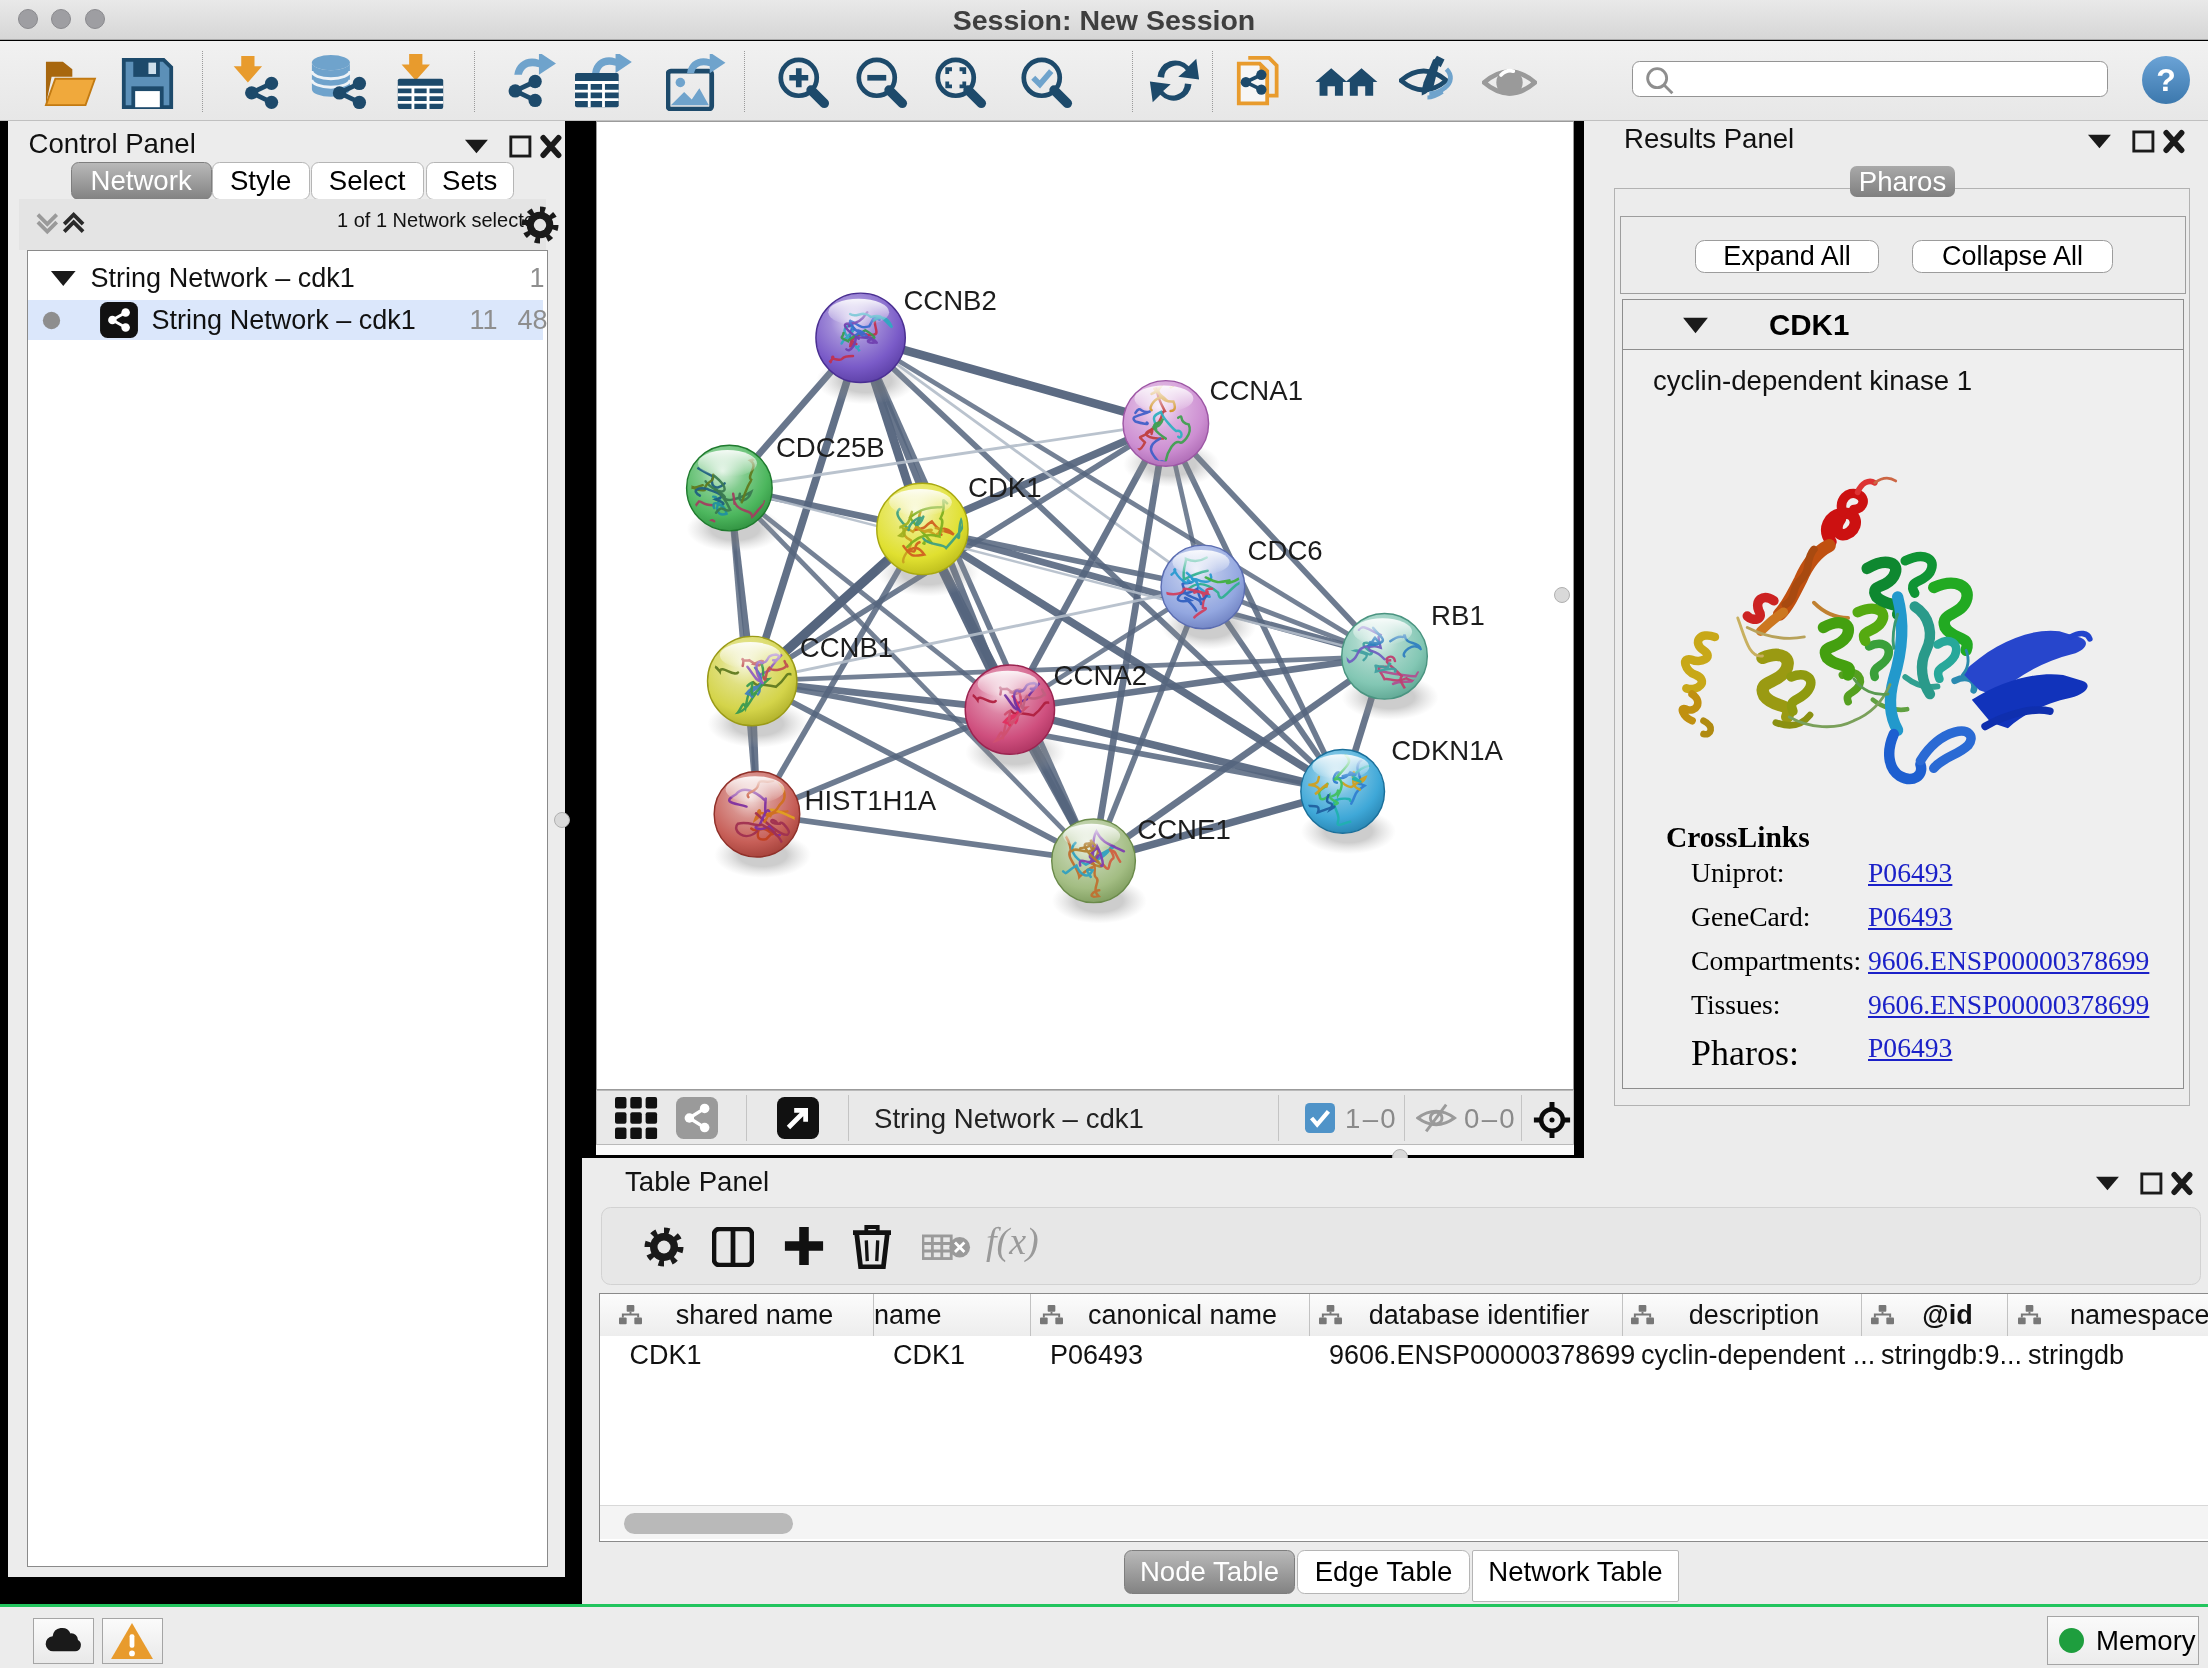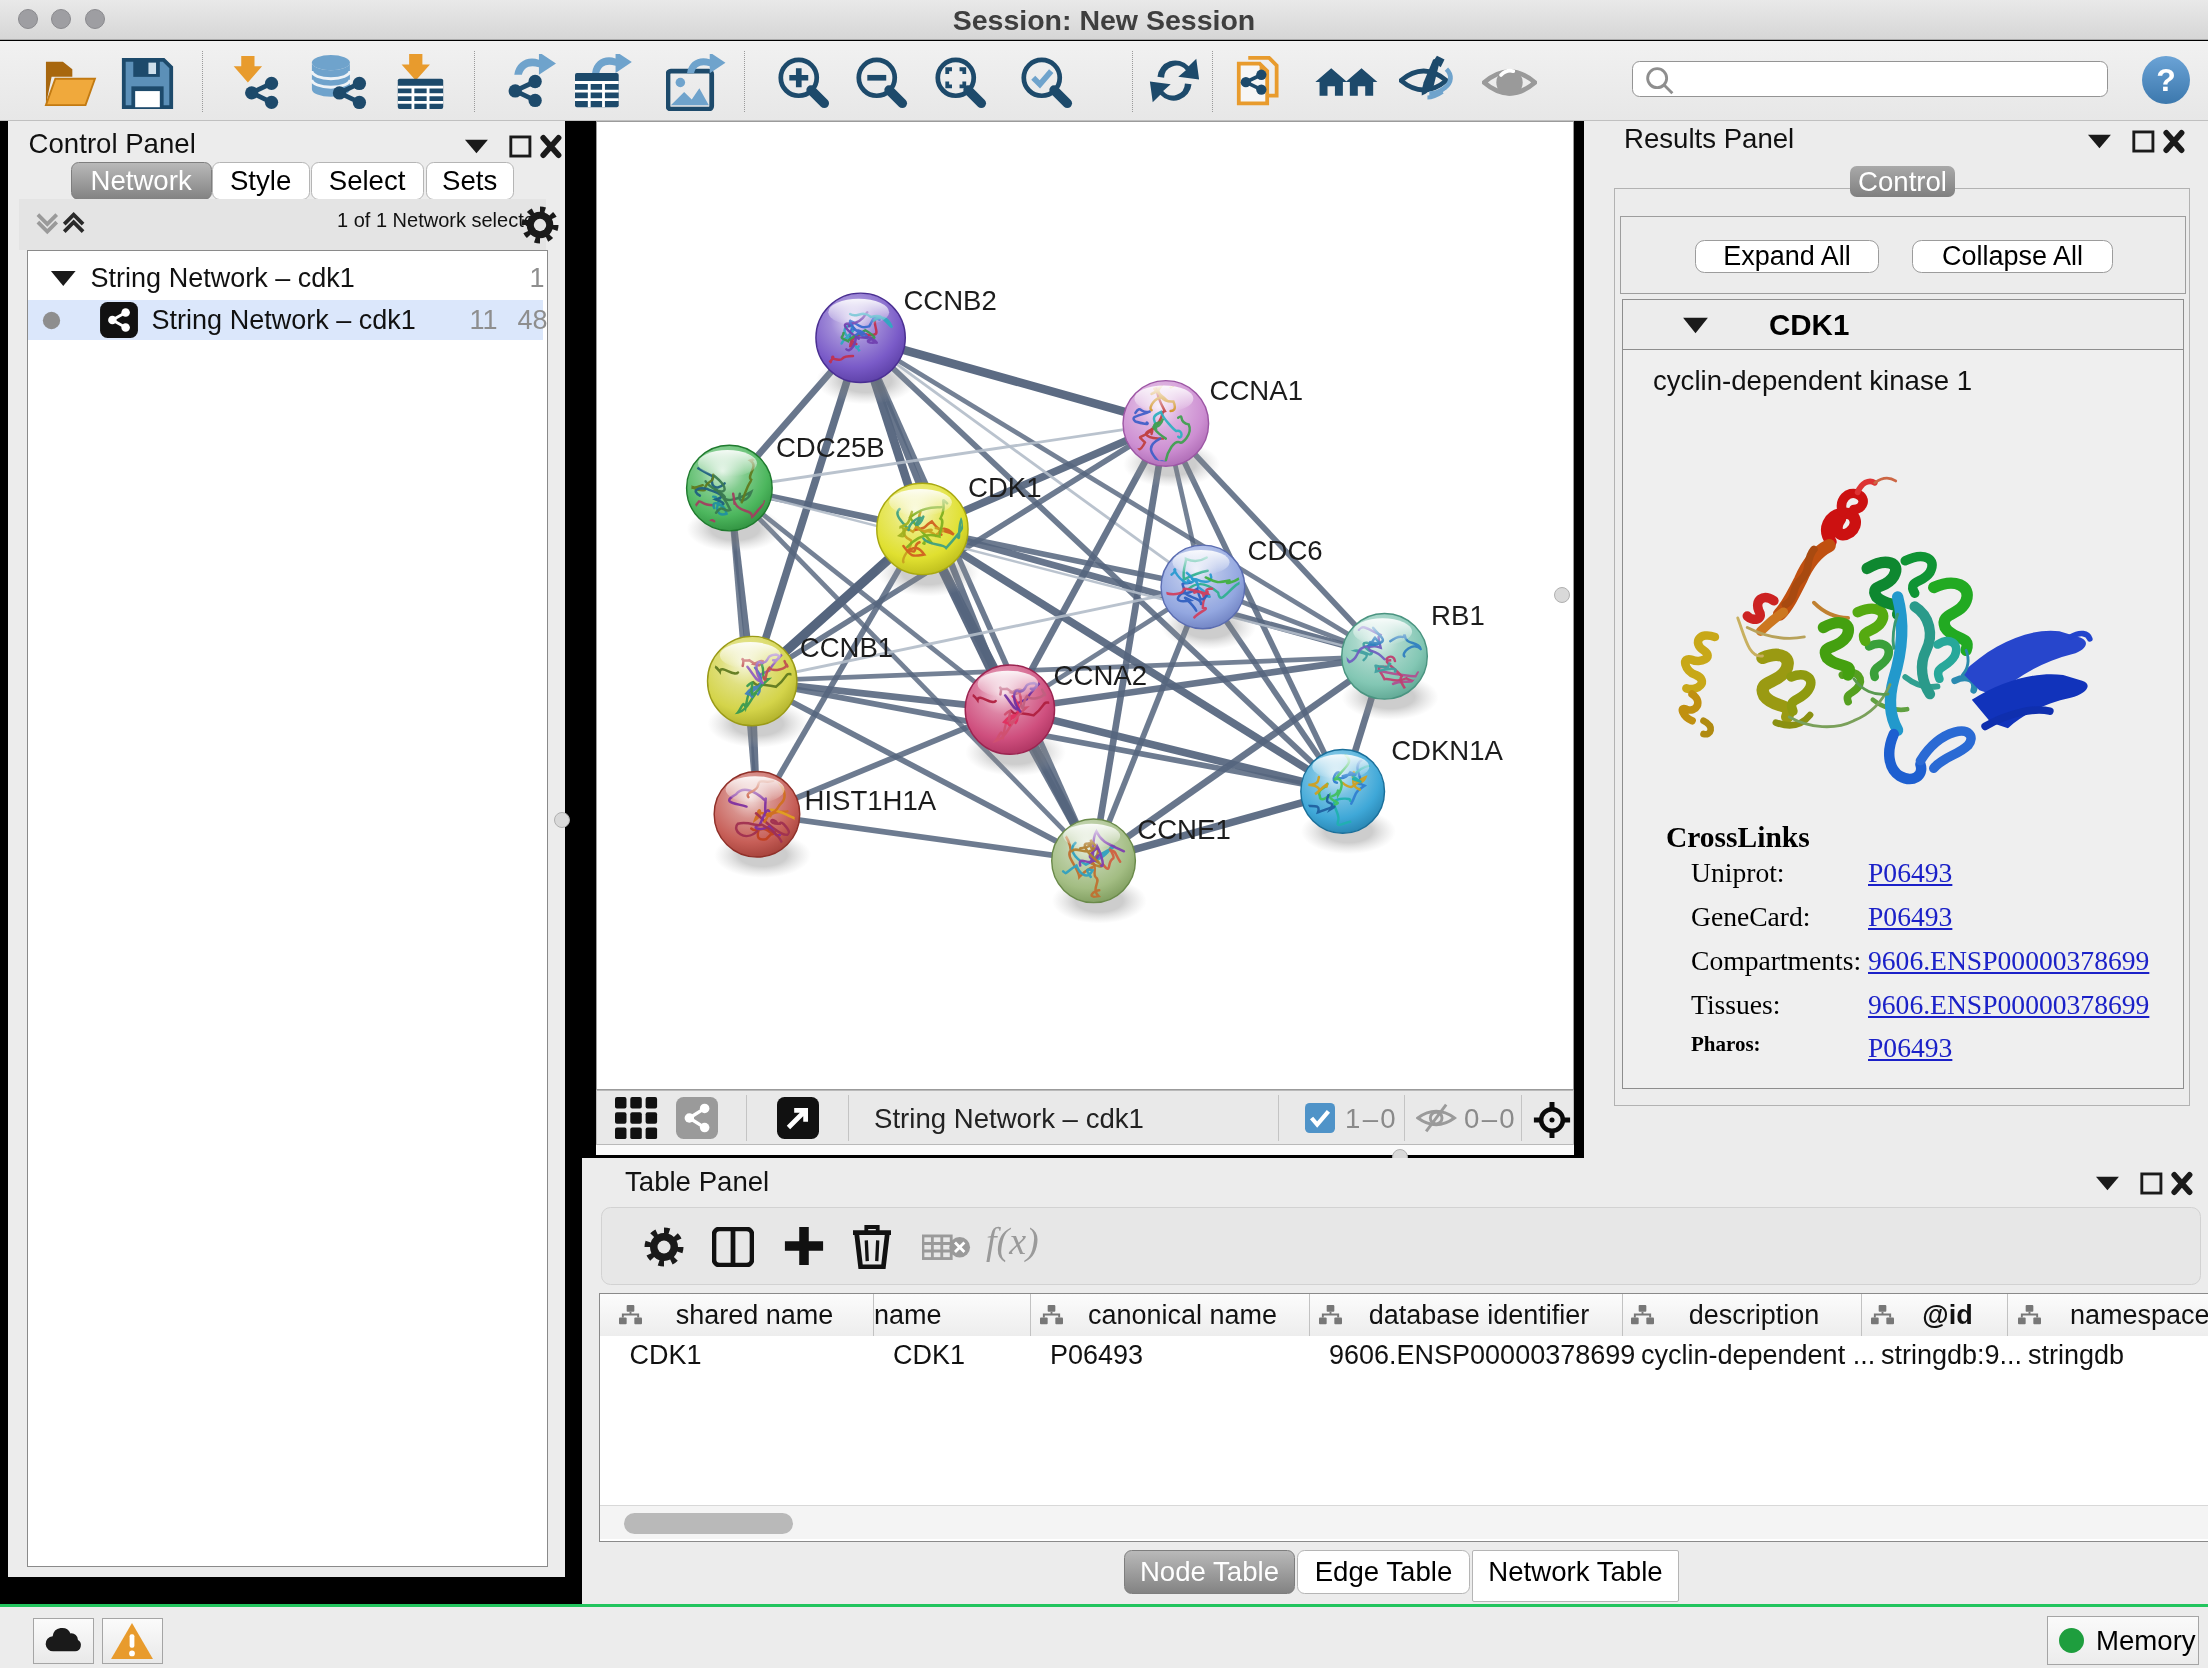--- a/index.html
+++ b/index.html
@@ -642,21 +642,21 @@
     <div class="panel-title abs" style="left:40px;top:1.9px;">Results Panel</div>
     <div class="abs" style="left:504px;top:7.6px;">
       <svg width="105" height="25" viewBox="0 0 110 26">
         <polygon points="0,6 24,6 12,20" fill="#1a1a1a"></polygon>
         <rect x="48" y="3" width="20" height="20" fill="none" stroke="#1a1a1a" stroke-width="3"></rect>
         <path d="M82 4 L98 22 M98 4 L82 22" stroke="#1a1a1a" stroke-width="6" stroke-linecap="round"></path>
       </svg>
     </div>
     <div class="abs" style="left:30px;top:67px;width:576px;height:918px;border:1px solid #b2b2b2;background:#ececec;"></div>
     <div class="abs" style="left:36px;top:95px;width:566px;height:78px;border:1px solid #9d9d9d;"></div>
-    <div class="abs" style="left:266px;top:45px;width:105px;height:31px;background:linear-gradient(#a9a9a9,#7f7f7f);border-radius:6.7px;color:#fff;font-size:27.6px;text-align:center;line-height:31px;">Control</div>
+    <div class="abs" style="left:266px;top:45px;width:105px;height:31px;background:linear-gradient(#a9a9a9,#7f7f7f);border-radius:6.7px;color:#fff;font-size:27.6px;text-align:center;line-height:31px;">Pharos</div>
     <div class="btn abs" style="left:111px;top:119px;width:184px;height:33px;text-align:center;line-height:30px;">Expand All</div>
     <div class="btn abs" style="left:328px;top:119px;width:201px;height:33px;text-align:center;line-height:30px;">Collapse All</div>
 
     <div class="abs" style="left:38px;top:178px;width:562px;height:790px;border:1px solid #8d8d8d;background:#efefef;">
       <div class="abs" style="left:0;top:0;width:560px;height:50px;background:#ececec;border-bottom:1px solid #8d8d8d;">
         <svg class="abs" style="left:59px;top:15px;" width="27" height="21" viewBox="0 0 28 22">
             <polygon points="1,3 27,3 14,19" fill="#1a1a1a"></polygon>
           </svg>
         <div class="abs" style="left:146px;top:7.6px;font-size:29.5px;font-weight:700;color:#000;">CDK1</div>
       </div>
@@ -706,21 +706,21 @@
 </svg>
       <div class="serif abs" style="left:43px;top:521px;font-size:29.5px;font-weight:700;color:#000;">CrossLinks</div>
       <div class="serif abs" style="left:68px;top:557px;font-size:27.6px;">Uniprot:</div>
       <a class="link abs" style="left:245px;top:557px;font-size:27.6px;">P06493</a>
       <div class="serif abs" style="left:68px;top:601px;font-size:27.6px;">GeneCard:</div>
       <a class="link abs" style="left:245px;top:601px;font-size:27.6px;">P06493</a>
       <div class="serif abs" style="left:68px;top:645px;font-size:27.6px;">Compartments:</div>
       <a class="link abs" style="left:245px;top:645px;font-size:27.6px;">9606.ENSP00000378699</a>
       <div class="serif abs" style="left:68px;top:689px;font-size:27.6px;">Tissues:</div>
       <a class="link abs" style="left:245px;top:689px;font-size:27.6px;">9606.ENSP00000378699</a>
-      <div class="serif abs" style="left:68px;top:732px;font-size:21px;font-weight:bold;">Pharos:</div>
+      <div class="serif abs" style="left:68px;top:732px;font-size:36px;">Pharos:</div>
       <a class="link abs" style="left:245px;top:732px;font-size:27.6px;">P06493</a>
     </div>
   </div>
 
   <div id="tablepanel" class="abs" style="left:582px;top:1158px;width:1626px;height:447px;background:#ececec;">
     <div class="panel-title abs" style="left:43px;top:7.6px;">Table Panel</div>
     <div class="abs" style="left:1514px;top:13.3px;">
       <svg width="105" height="25" viewBox="0 0 110 26">
         <polygon points="0,6 24,6 12,20" fill="#1a1a1a"></polygon>
         <rect x="48" y="3" width="20" height="20" fill="none" stroke="#1a1a1a" stroke-width="3"></rect>

